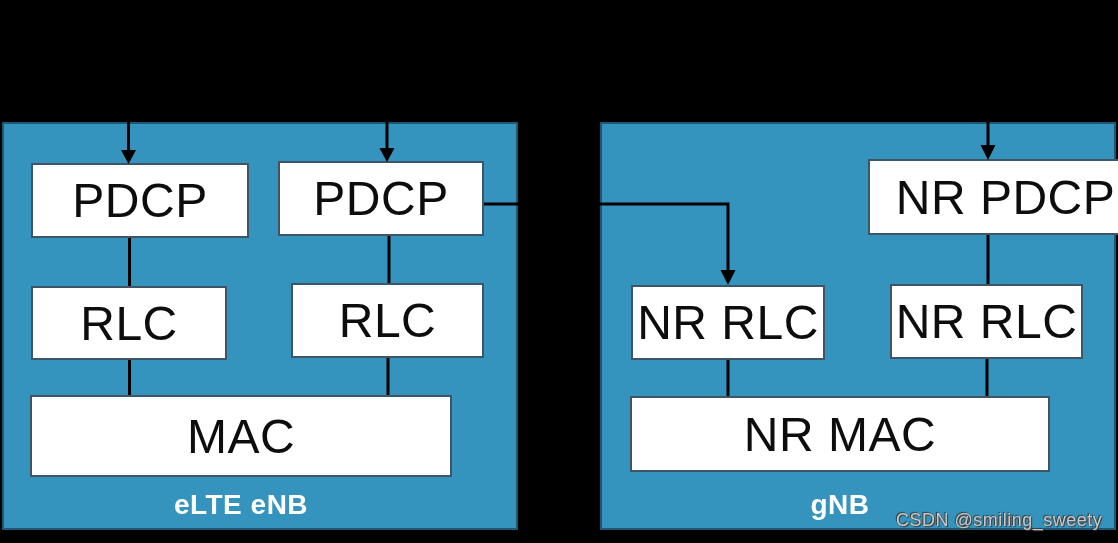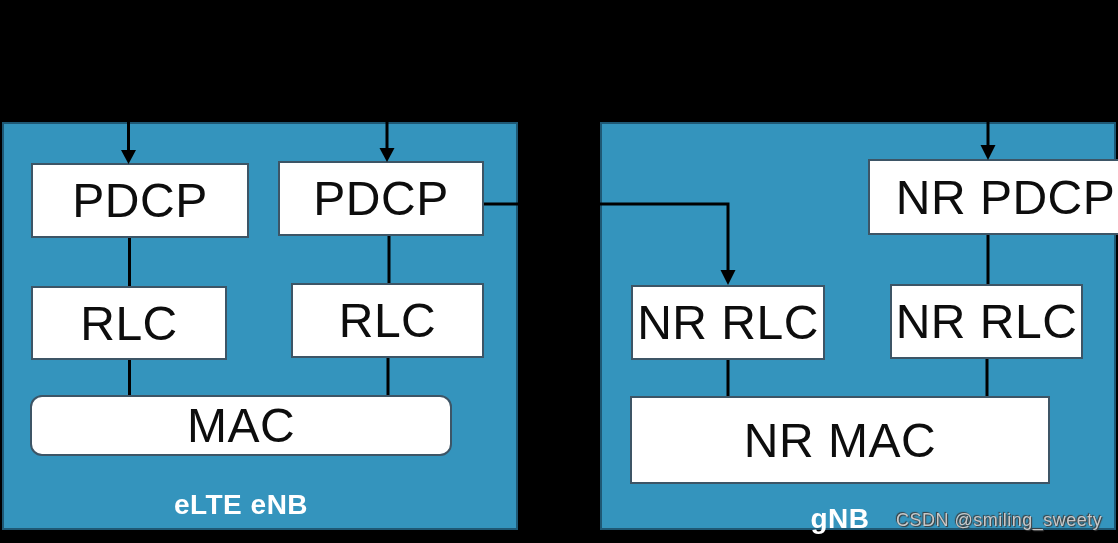--- a/index.html
+++ b/index.html
@@ -82,33 +82,33 @@
   <div class="panel" style="left:600px; top:122px; width:516px; height:408px;"></div>
 
   <div class="node" style="left:31px; top:163px; width:218px; height:75px;">PDCP</div>
 
   <div class="node" style="left:278px; top:161px; width:206px; height:75px;">PDCP</div>
 
   <div class="node" style="left:31px; top:286px; width:196px; height:74px;">RLC</div>
 
   <div class="node" style="left:291px; top:283px; width:193px; height:75px;">RLC</div>
 
-  <div class="node" style="left:30px; top:395px; width:422px; height:61px;border-radius:12px;">MAC</div>
+  <div class="node" style="left:30px; top:395px; width:422px; height:82px;">MAC</div>
 
   <div class="node" style="left:868px; top:159px; width:275px; height:76px;">NR PDCP</div>
 
   <div class="node" style="left:631px; top:285px; width:194px; height:75px;">NR RLC</div>
 
   <div class="node" style="left:890px; top:284px; width:193px; height:75px;">NR RLC</div>
 
-  <div class="node" style="left:630px; top:396px; width:420px; height:88px;">NR MAC</div>
+  <div class="node" style="left:630px; top:396px; width:420px; height:76px;">NR MAC</div>
 
   <div class="panel-label" style="left:30px; top:489px; width:422px;">eLTE eNB</div>
 
-  <div class="panel-label" style="left:630px; top:503px; width:420px;text-align:center;">gNB</div>
+  <div class="panel-label" style="left:630px; top:489px; width:420px;text-align:center;">gNB</div>
 
   <svg id="connector-layer" viewBox="0 0 1118 543" xmlns="http://www.w3.org/2000/svg">
 
     <line class="ln" x1="128.5" y1="70" x2="128.5" y2="152"></line>
     <polygon class="arrowhead" points="121,150 136,150 128.5,164"></polygon>
 
     <line class="ln" x1="387" y1="70" x2="387" y2="150"></line>
     <polygon class="arrowhead" points="379.5,148 394.5,148 387,162"></polygon>
 
     <line class="ln" x1="988" y1="70" x2="988" y2="147"></line>

